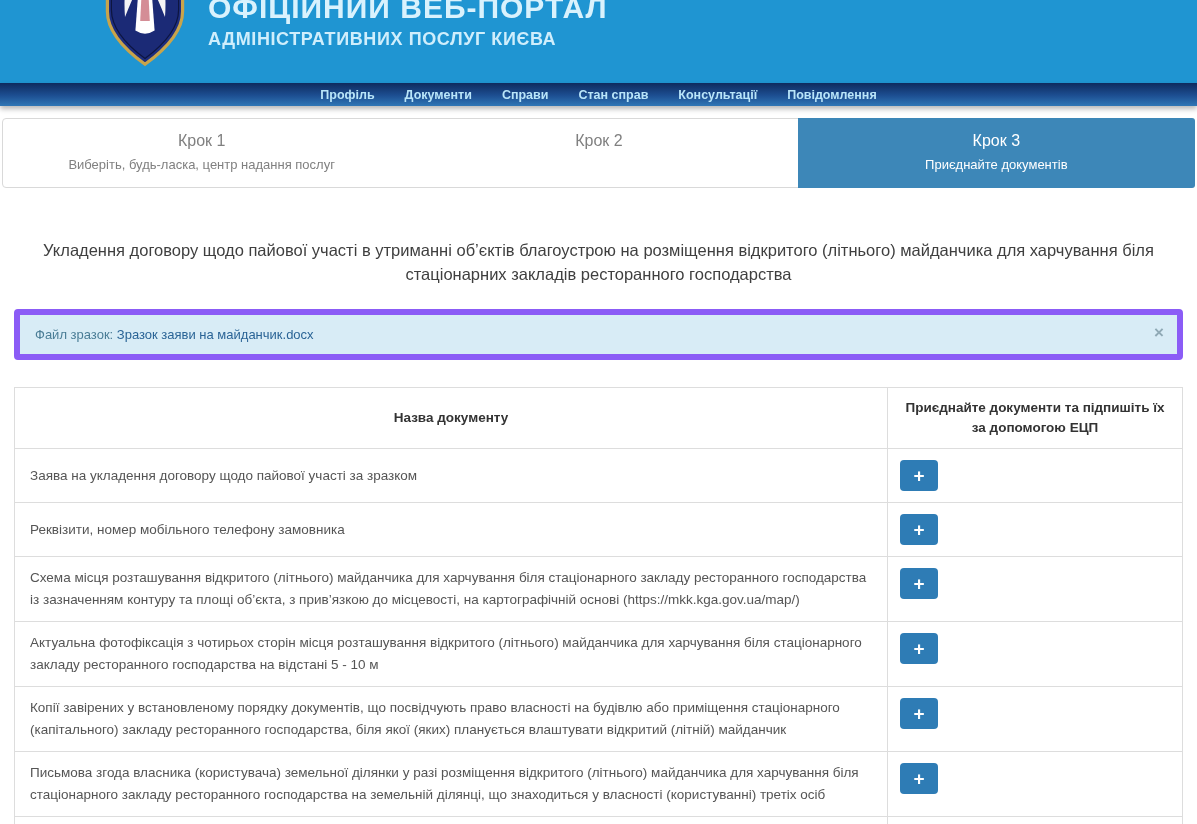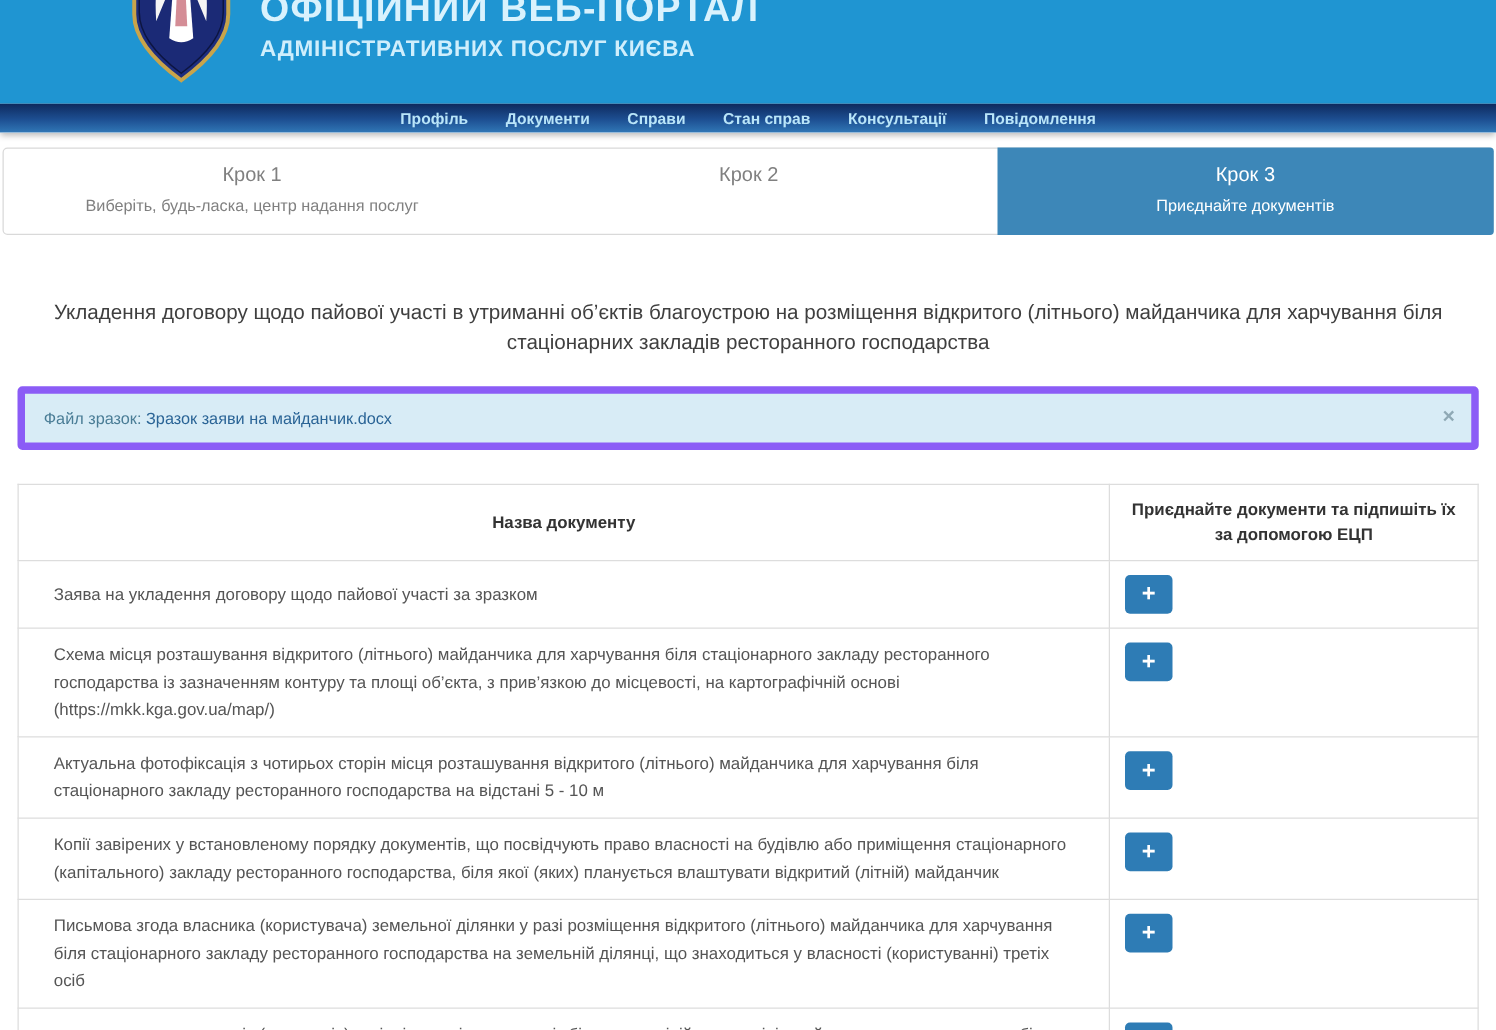--- a/index.html
+++ b/index.html
@@ -75,21 +75,21 @@
     width:100%; margin-top:27px; border-collapse:collapse;
     border:1px solid #ddd; font-size:13.5px;
   }
   table.docs th {
     border:1px solid #ddd; background:#fff; color:#333; font-weight:bold;
     text-align:center; vertical-align:middle; padding:10px 14px; line-height:20px;
   }
   table.docs th.col-action { width:295px; }
   table.docs td { border:1px solid #ddd; }
   td.doc-name {
-    padding:10px 28px; color:#555; line-height:22px; vertical-align:middle;
+    padding:10px 15px; color:#555; line-height:22px; vertical-align:middle;
   }
   td.doc-action { vertical-align:top; padding:11px 0 11px 12px; }
   .btn-add {
     width:38px; height:31px; border:none; border-radius:4px;
     background:#2e7cb5; color:#fff; font-size:19px; font-weight:bold;
     line-height:29px; cursor:pointer; display:block;
   }
 </style>
 </head>
 <body>
@@ -161,20 +161,28 @@
     <tbody>
       <tr>
         <td class="doc-name">Заява на укладення договору щодо пайової участі за зразком</td>
         <td class="doc-action">
           <button class="btn-add">
             <span>+</span>
           </button>
         </td>
       </tr>
       <tr>
+        <td class="doc-name">Реквізити, номер мобільного телефону замовника</td>
+        <td class="doc-action">
+          <button class="btn-add">
+            <span>+</span>
+          </button>
+        </td>
+      </tr>
+      <tr>
         <td class="doc-name">Схема місця розташування відкритого (літнього) майданчика для харчування біля стаціонарного закладу ресторанного господарства із зазначенням контуру та площі об’єкта, з прив’язкою до місцевості, на картографічній основі (https://mkk.kga.gov.ua/map/)</td>
         <td class="doc-action">
           <button class="btn-add">
             <span>+</span>
           </button>
         </td>
       </tr>
       <tr>
         <td class="doc-name">Актуальна фотофіксація з чотирьох сторін місця розташування відкритого (літнього) майданчика для харчування біля стаціонарного закладу ресторанного господарства на відстані 5 - 10 м</td>
         <td class="doc-action">

